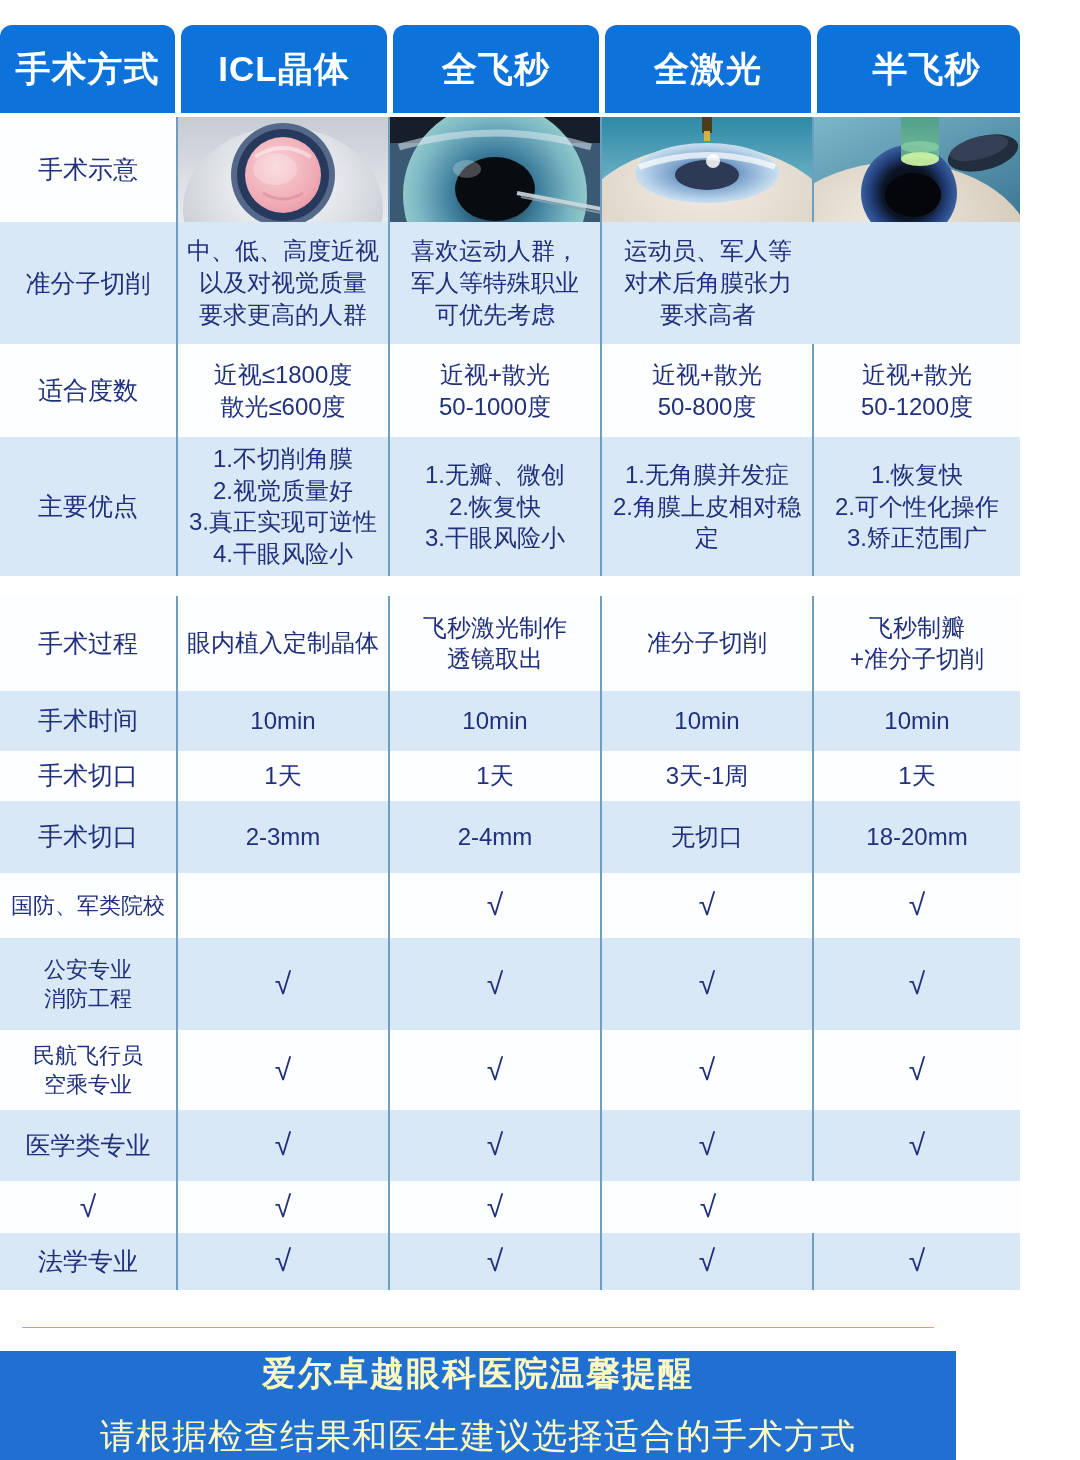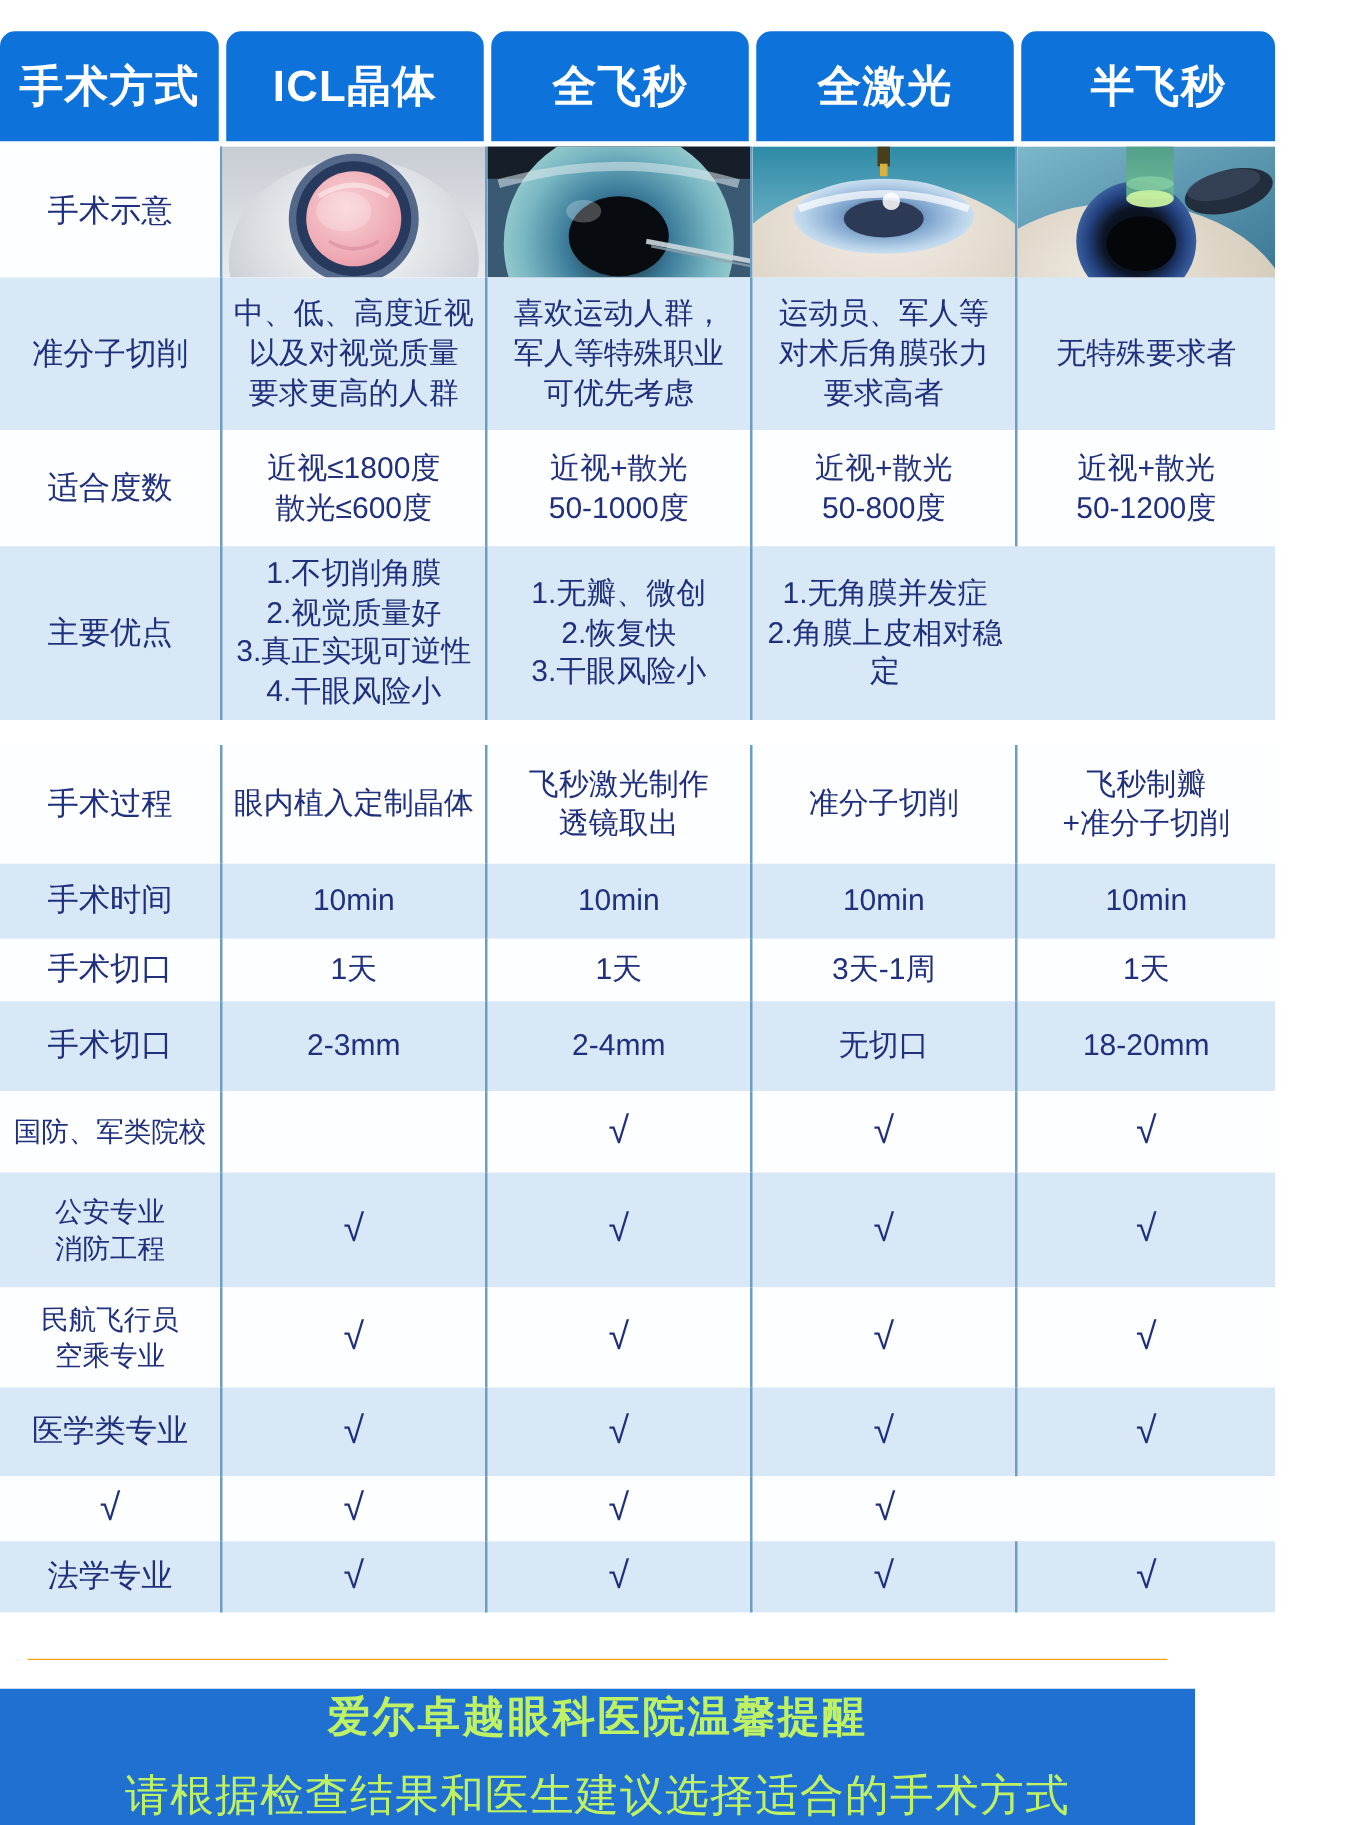--- a/index.html
+++ b/index.html
@@ -67,21 +67,21 @@
   .divider{
     width:912px;height:9px;border-radius:5px;
     background:#efa616;
     margin:13px auto 0 auto;
   }
   .footer{
     margin-top:23px;
     flex:1;
     background:#1f70d0;
     display:flex;flex-direction:column;align-items:center;justify-content:center;
-    color:#bef264;text-align:center;
+    color:#fef9c3;text-align:center;
   }
   .footer-title{font-size:34px;font-weight:bold;letter-spacing:2px;}
   .footer-subtitle{font-size:35px;margin-top:16px;letter-spacing:1px;}
 </style>
 </head>
 <body>
 
 <div class="page">
   <div class="table">
     <div class="header-row grid5" id="header-row">
@@ -207,21 +207,20 @@
           <div class="cell label-cell">准分子切削</div>
           <div class="cell">中、低、高度近视
 以及对视觉质量
 要求更高的人群</div>
           <div class="cell">喜欢运动人群，
 军人等特殊职业
 可优先考虑</div>
           <div class="cell">运动员、军人等
 对术后角膜张力
 要求高者</div>
-          <div class="cell">无特殊要求者</div>
         </div>
         <div class="row grid5 white">
           <div class="cell label-cell">适合度数</div>
           <div class="cell">近视≤1800度
 散光≤600度</div>
           <div class="cell">近视+散光
 50-1000度</div>
           <div class="cell">近视+散光
 50-800度</div>
           <div class="cell">近视+散光
@@ -231,20 +230,23 @@
           <div class="cell label-cell">主要优点</div>
           <div class="cell">1.不切削角膜
 2.视觉质量好
 3.真正实现可逆性
 4.干眼风险小</div>
           <div class="cell">1.无瓣、微创
 2.恢复快
 3.干眼风险小</div>
           <div class="cell">1.无角膜并发症
 2.角膜上皮相对稳定</div>
+          <div class="cell">1.恢复快
+2.可个性化操作
+3.矫正范围广</div>
         </div>
         <div class="row grid5 white">
           <div class="cell label-cell">手术过程</div>
           <div class="cell">眼内植入定制晶体</div>
           <div class="cell">飞秒激光制作
 透镜取出</div>
           <div class="cell">准分子切削</div>
           <div class="cell">飞秒制瓣
 +准分子切削</div>
         </div>

